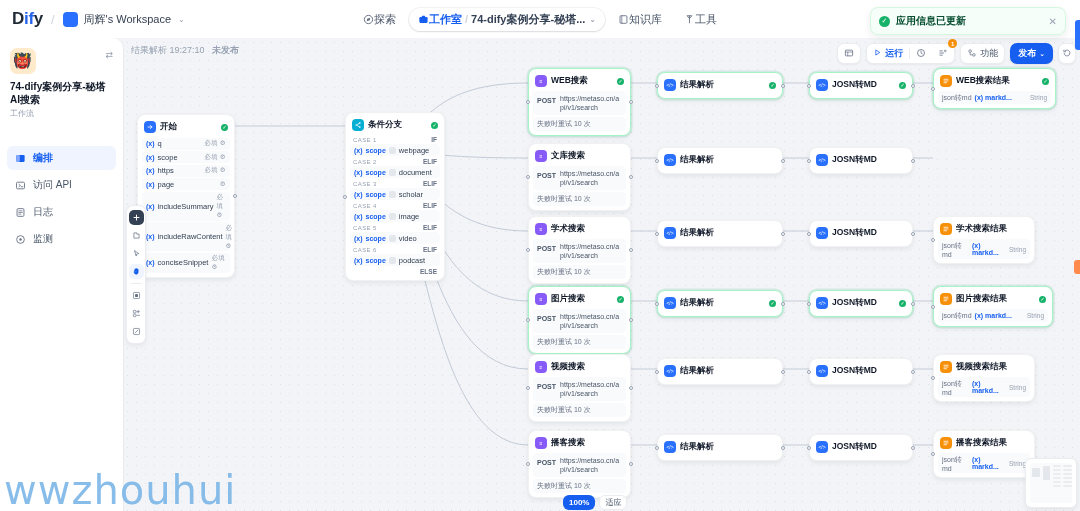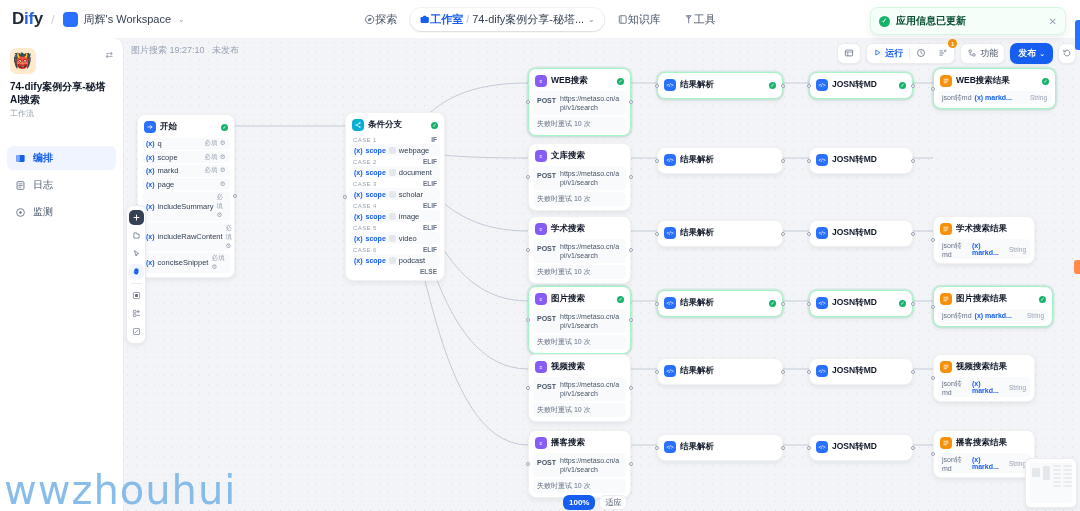--- a/index.html
+++ b/index.html
@@ -23,21 +23,21 @@
   .caret { font-size:8px; color:#98a2b3; margin-left:1px;}
 
   .navcenter { position:absolute; left:50%; transform:translateX(-50%);
     display:flex; align-items:center; gap:4px; height:38px;}
   .navitem { display:flex; align-items:center; gap:0; padding:4px 9px;
     border-radius:12px; color:#475467; font-size:11px; white-space:nowrap; }
   .navitem.active { background:#fff; box-shadow:0 1px 2px rgba(16,24,40,.10),0 0 0 1px rgba(16,24,40,.05);
     color:#155eef; font-weight:600; }
   .navitem .ic { width:11px; height:11px; display:inline-block; }
   .crumb-sep { color:#d0d5dd; padding:0 3px; font-size:11px;}
-  .crumb { color:#344054; font-weight:400; font-size:11px;}
+  .crumb { color:#344054; font-weight:700; font-size:11px;}
   .crumb-caret { color:#98a2b3; font-size:8px; margin-left:4px;}
 
   
   .toast { position:absolute; right:14px; top:7px; z-index:60;
     width:196px; height:28px; background:#f6fef9; border:1px solid #d3f8df;
     border-radius:8px; display:flex; align-items:center; gap:6px; padding:0 8px;
     box-shadow:0 3px 8px rgba(16,24,40,.08);}
   .toast-check { width:11px; height:11px; border-radius:50%; background:#17b26a;
     color:#fff; font-size:7px; display:flex; align-items:center; justify-content:center;}
   .toast-msg { font-size:10px; color:#074d31; font-weight:600;}
@@ -59,21 +59,21 @@
     border-radius:6px; color:#475467; font-size:10px;}
   .nav-row.active { background:#eff4ff; color:#155eef; font-weight:600;}
   .nav-ic { width:12px; height:12px; display:flex; align-items:center; justify-content:center;}
 
   
   .canvas { position:absolute; left:123px; top:38px; width:957px; height:473px;
     background:#f2f4f7;
     background-image:radial-gradient(#dcdfe4 .85px, transparent .85px);
     background-size:9px 9px; overflow:hidden;}
   .autosave { position:absolute; left:8px; top:6px; font-size:9px; color:#98a2b3;}
-  .autosave b { font-weight:400;margin-top:48px; }
+  .autosave b { font-weight:700;margin-top:48px; }
 
   
   .tools { position:absolute; right:4px; top:5px; display:flex; align-items:center; gap:5px; z-index:25;}
   .tbox { background:#fff; border:1px solid #eaecf0; border-radius:7px; height:21px;
     display:flex; align-items:center; box-shadow:0 1px 2px rgba(16,24,40,.05);}
   .tbtn { display:flex; align-items:center; gap:3px; padding:0 6px; height:21px;
     font-size:9px; color:#475467;}
   .tbtn.blue { color:#155eef; font-weight:600;}
   .tdiv { width:1px; height:11px; background:#eaecf0;}
   .badge { position:absolute; top:-4px; right:-3px; background:#f79009; color:#fff;
@@ -256,20 +256,29 @@
           <svg viewBox="0 0 16 16" width="11" height="11">
               <rect x="2" y="3" width="12" height="10" rx="1.6" fill="#155eef"></rect>
               <rect x="2" y="3" width="5" height="10" rx="1.6" fill="#84a9ff"></rect>
             </svg>
         </span>
         <span>编排</span>
       </div>
       <div class="nav-row">
         <span class="nav-ic">
           <svg viewBox="0 0 16 16" width="11" height="11">
+              <rect x="2.2" y="3.2" width="11.6" height="9.6" rx="1.6" fill="none" stroke="#667085" stroke-width="1.3"></rect>
+              <path d="M5.8 6.4 7.8 8l-2 1.6M9 9.8h2.4" stroke="#667085" stroke-width="1.2" fill="none" stroke-linecap="round"></path>
+            </svg>
+        </span>
+        <span>访问 API</span>
+      </div>
+      <div class="nav-row">
+        <span class="nav-ic">
+          <svg viewBox="0 0 16 16" width="11" height="11">
               <rect x="3" y="2.4" width="10" height="11.2" rx="1.5" fill="none" stroke="#667085" stroke-width="1.3"></rect>
               <path d="M5.5 5.6h5M5.5 8h5M5.5 10.4h3" stroke="#667085" stroke-width="1.1" stroke-linecap="round"></path>
             </svg>
         </span>
         <span>日志</span>
       </div>
       <div class="nav-row">
         <span class="nav-ic">
           <svg viewBox="0 0 16 16" width="11" height="11">
               <circle cx="8" cy="8" r="5.6" fill="none" stroke="#667085" stroke-width="1.3"></circle>
@@ -277,21 +286,21 @@
             </svg>
         </span>
         <span>监测</span>
       </div>
     </div>
   </div>
 
   <div class="canvas">
 
     <div class="autosave">
-      <span>图片搜索 19:27:10</span>
+      <span>结果解析 19:27:10</span>
       &nbsp;&nbsp;<b>未发布</b>
     </div>
 
     <div class="tools">
       <div class="tbox">
         <div class="tbtn">
           <span>
             <svg viewBox="0 0 16 16" width="10" height="10">
                 <rect x="2.2" y="3.4" width="11.6" height="9.2" rx="1.4" fill="none" stroke="#667085" stroke-width="1.3"></rect>
                 <path d="M2.2 6.4h11.6M6 6.4v6.2" stroke="#667085" stroke-width="1.1"></path>
@@ -443,21 +452,21 @@
           <span class="vname">q</span>
           <span class="vmeta">必填 ⚙</span>
         </div>
       <div class="varrow">
           <span class="vx">(x)</span>
           <span class="vname">scope</span>
           <span class="vmeta">必填 ⚙</span>
         </div>
       <div class="varrow">
           <span class="vx">(x)</span>
-          <span class="vname">markd</span>
+          <span class="vname">https</span>
           <span class="vmeta">必填 ⚙</span>
         </div>
       <div class="varrow">
           <span class="vx">(x)</span>
           <span class="vname">page</span>
           <span class="vmeta">⚙</span>
         </div>
       <div class="varrow">
           <span class="vx">(x)</span>
           <span class="vname">includeSummary</span>

